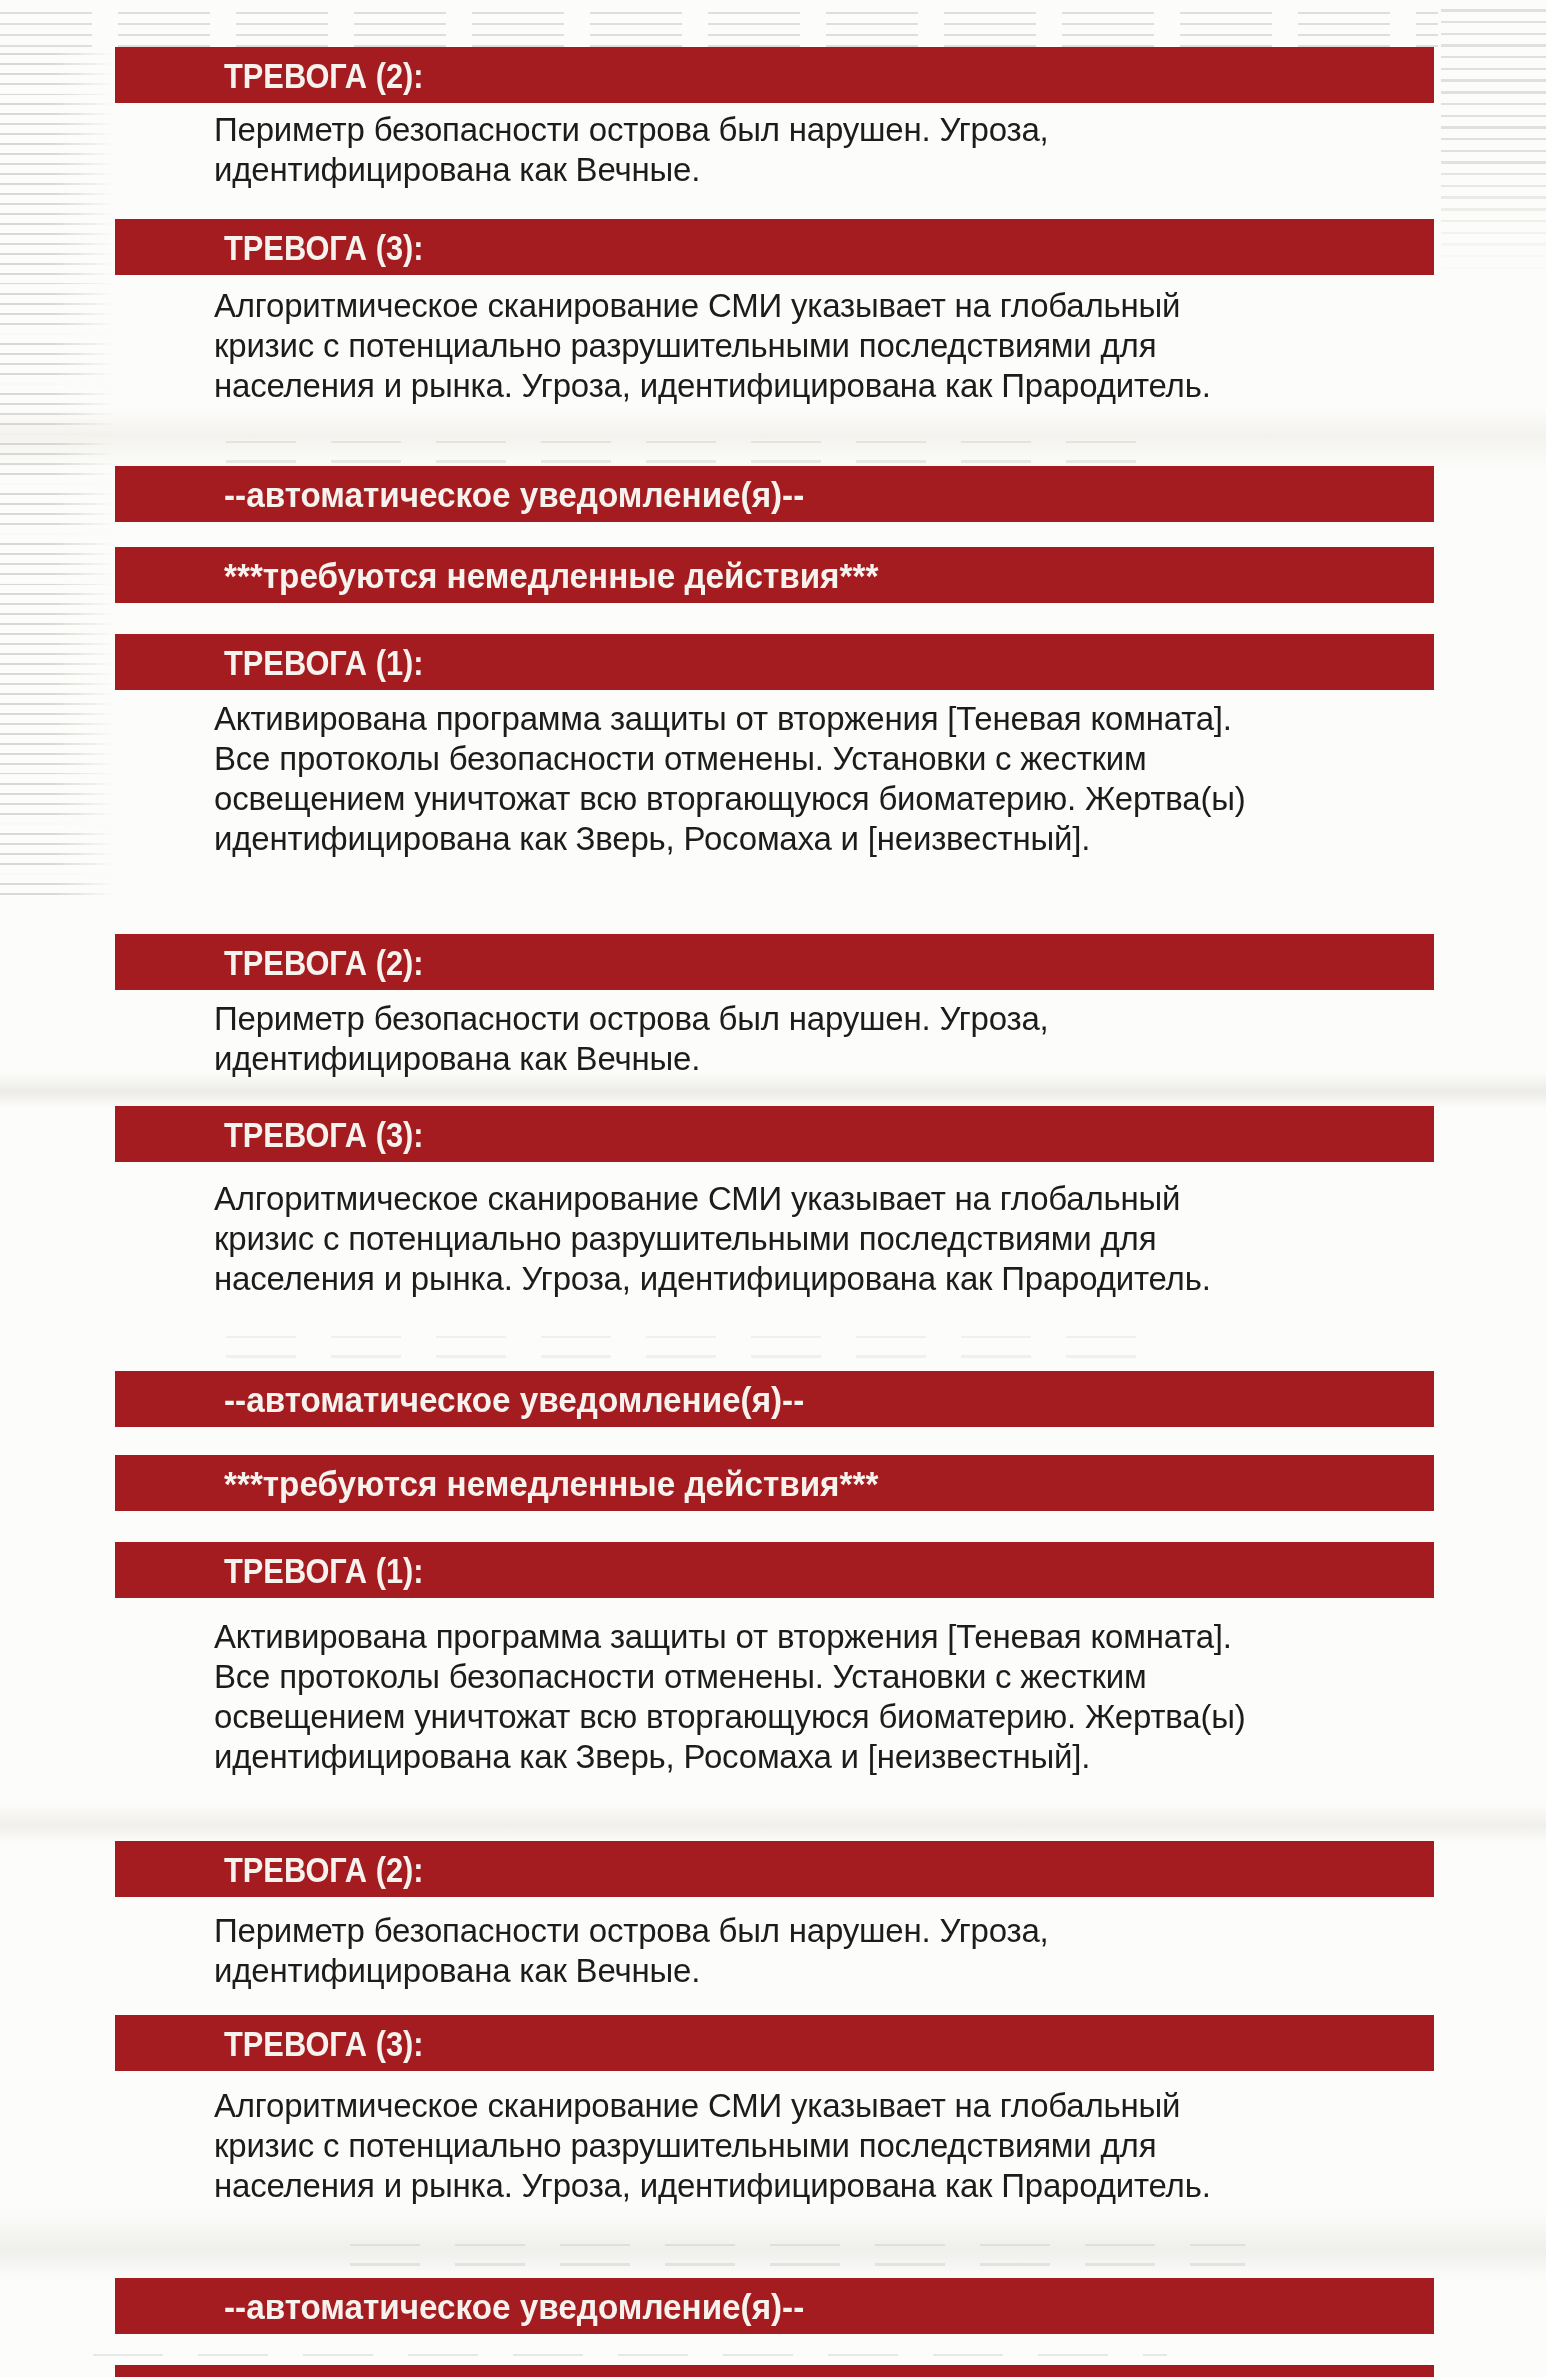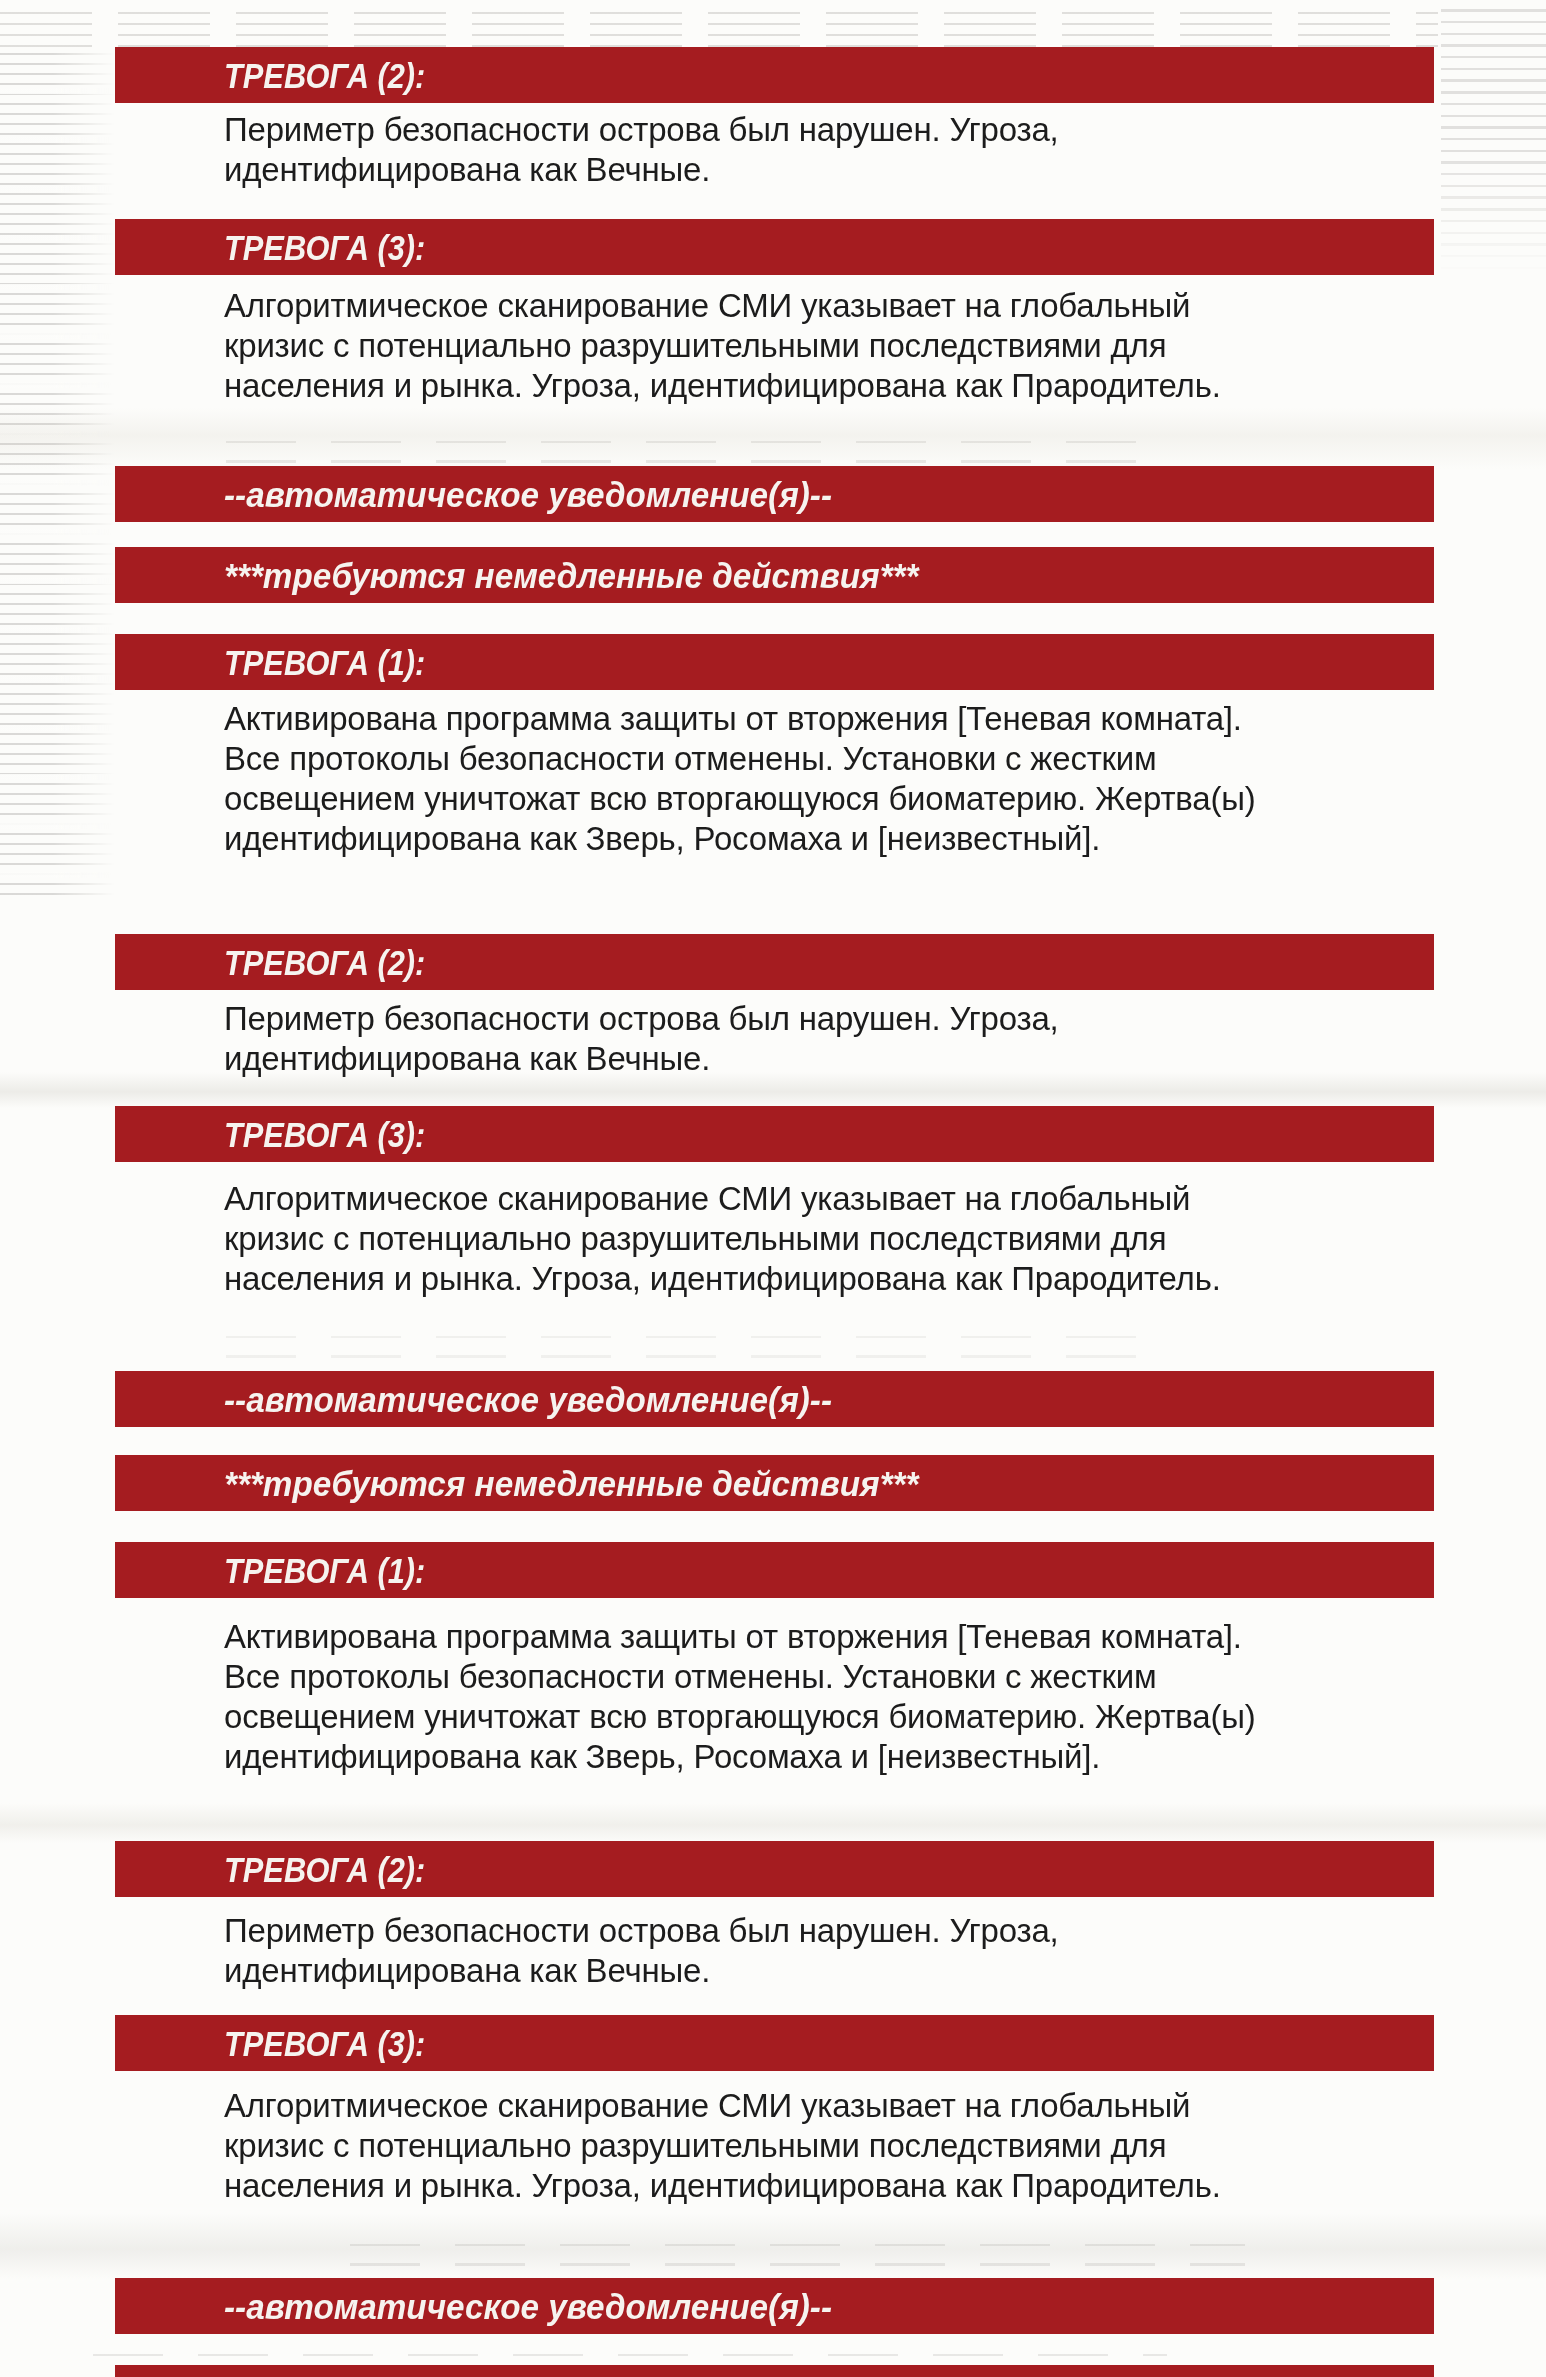--- a/index.html
+++ b/index.html
@@ -36,39 +36,39 @@
     background:
       repeating-linear-gradient(to right, rgba(252,252,250,0) 0 70px, rgba(252,252,250,1) 70px 105px),
       repeating-linear-gradient(to bottom, transparent 0 17px, rgba(110,105,100,0.14) 17px 19.4px);
   }
   .tint{position:absolute;pointer-events:none;}
   
   .banner{
     position:absolute;
     left:115px;width:1319px;height:56px;
     background:#a51c20;
-    display:flex;align-items:center;font-style:italic;
+    display:flex;align-items:center;
   }
   .blabel{
     display:inline-block;
     margin-left:109px;
     color:#f6f3ef;
     font-weight:700;
     font-size:35px;
     line-height:1;
     white-space:nowrap;
     transform-origin:left center;
     font-stretch:condensed;
   }
   .cond-a{transform:scaleX(0.88);}
   .cond-b{transform:scaleX(0.95);}
   
   .para{
     position:absolute;
-    left:224px;width:1245px;
+    left:214px;width:1245px;
     color:#1c1c1c;
   }
   .bline{
     font-size:33px;
     font-weight:400;
     line-height:40px;
     height:40px;
     white-space:nowrap;
     font-stretch:condensed;
     letter-spacing:-0.2px;

